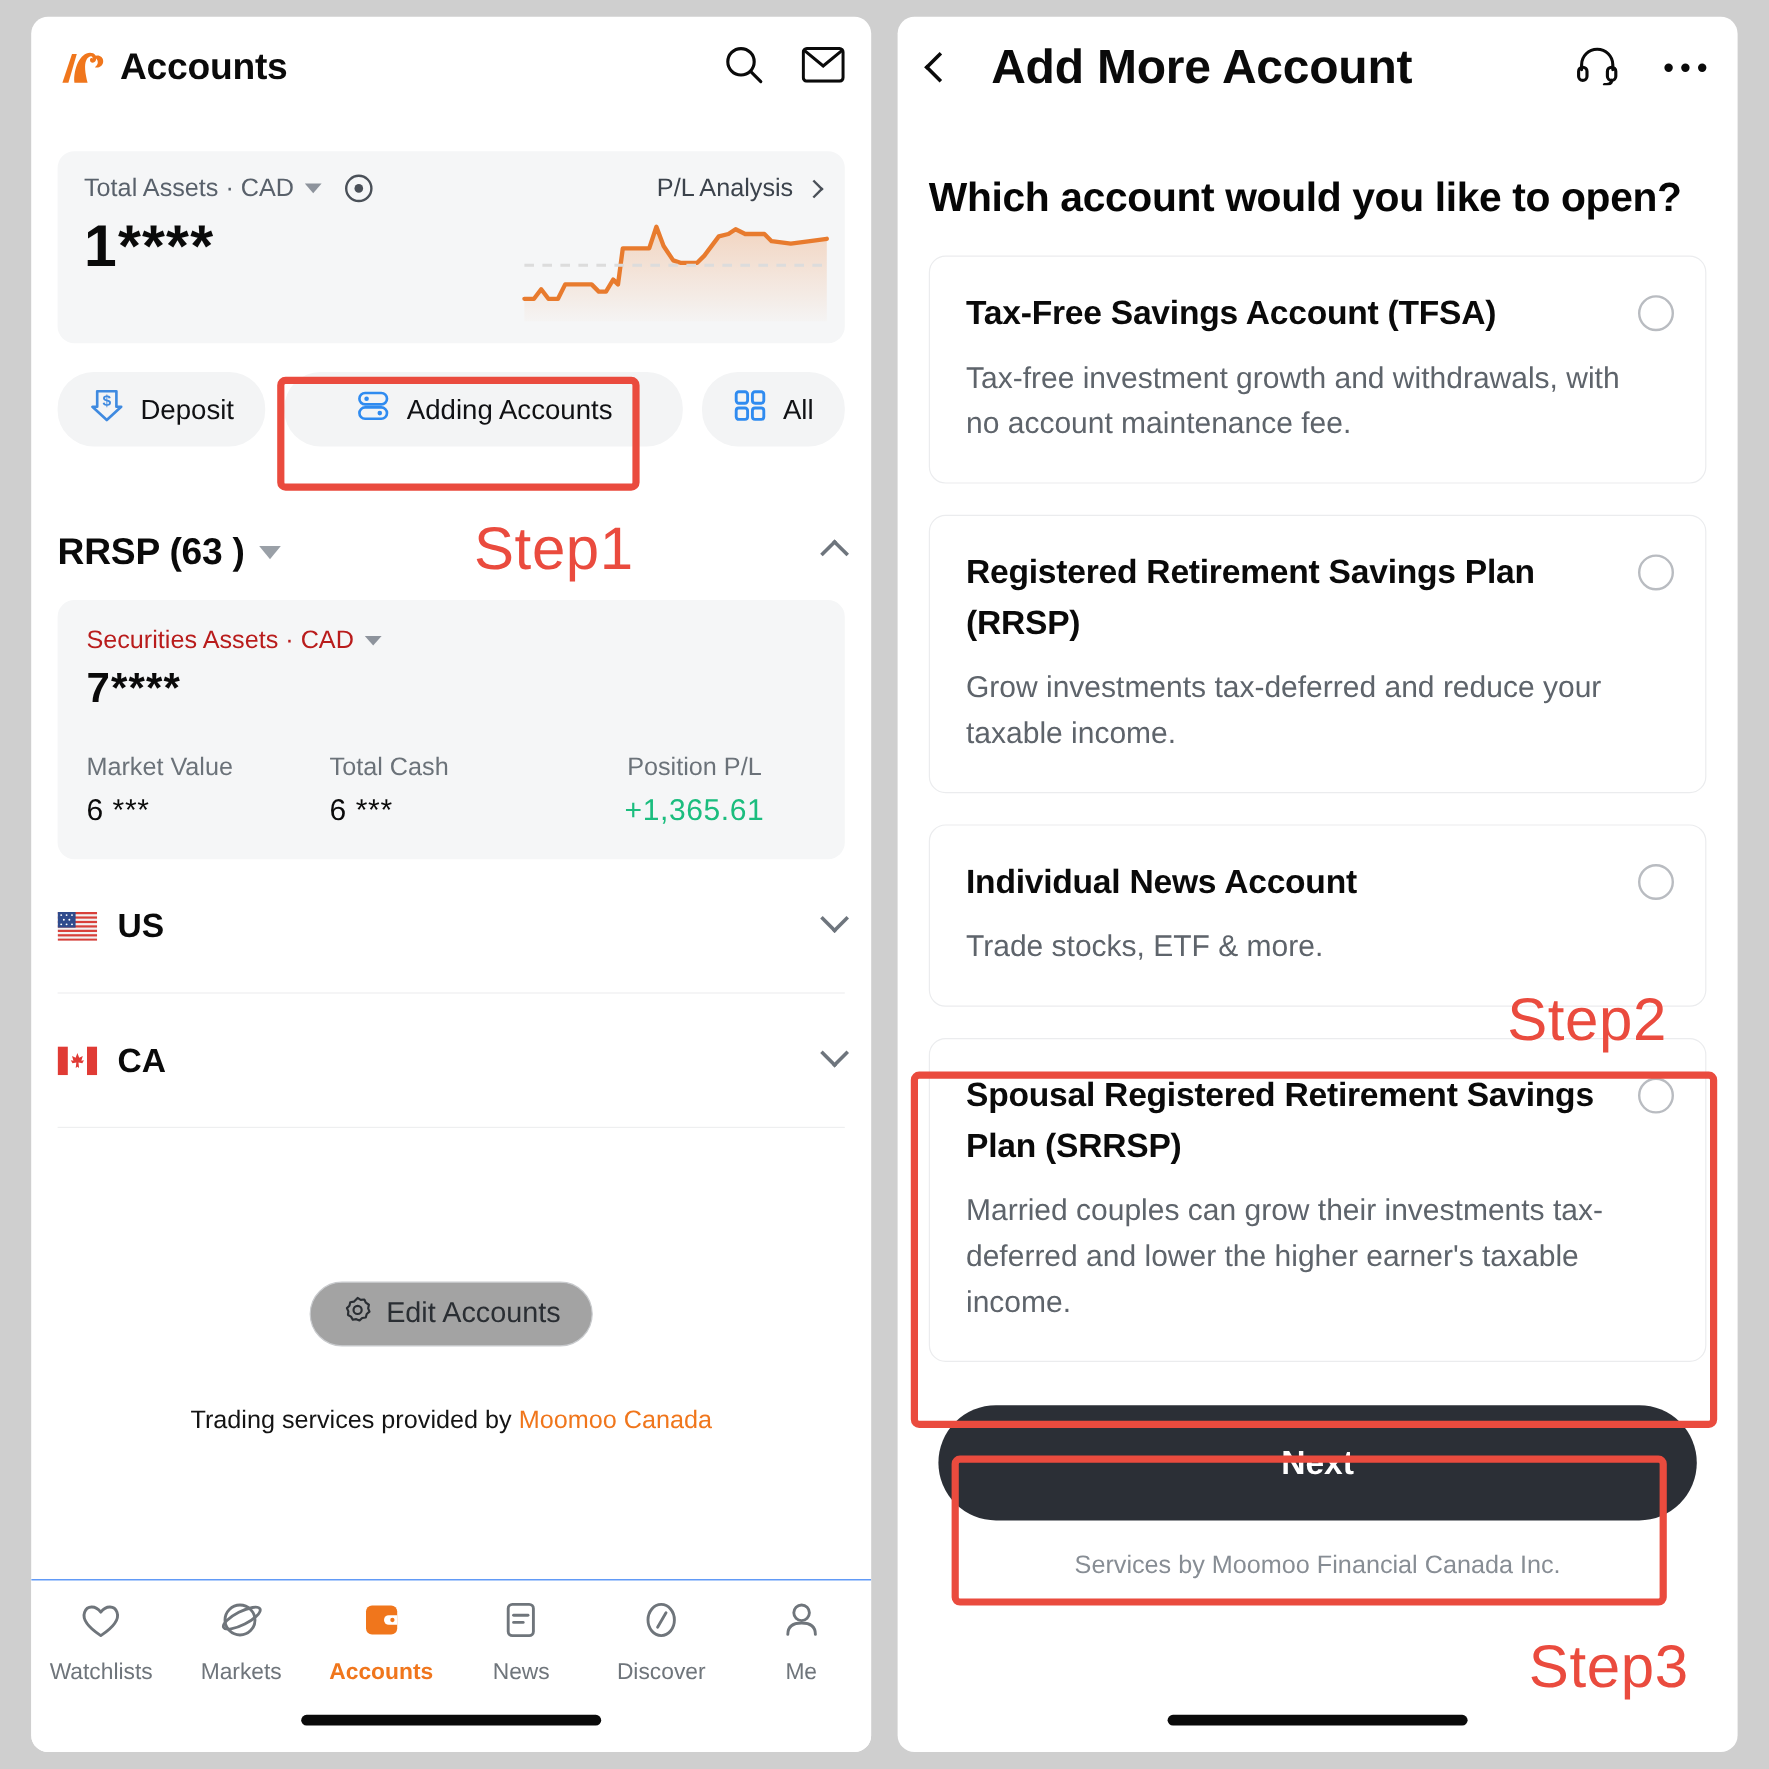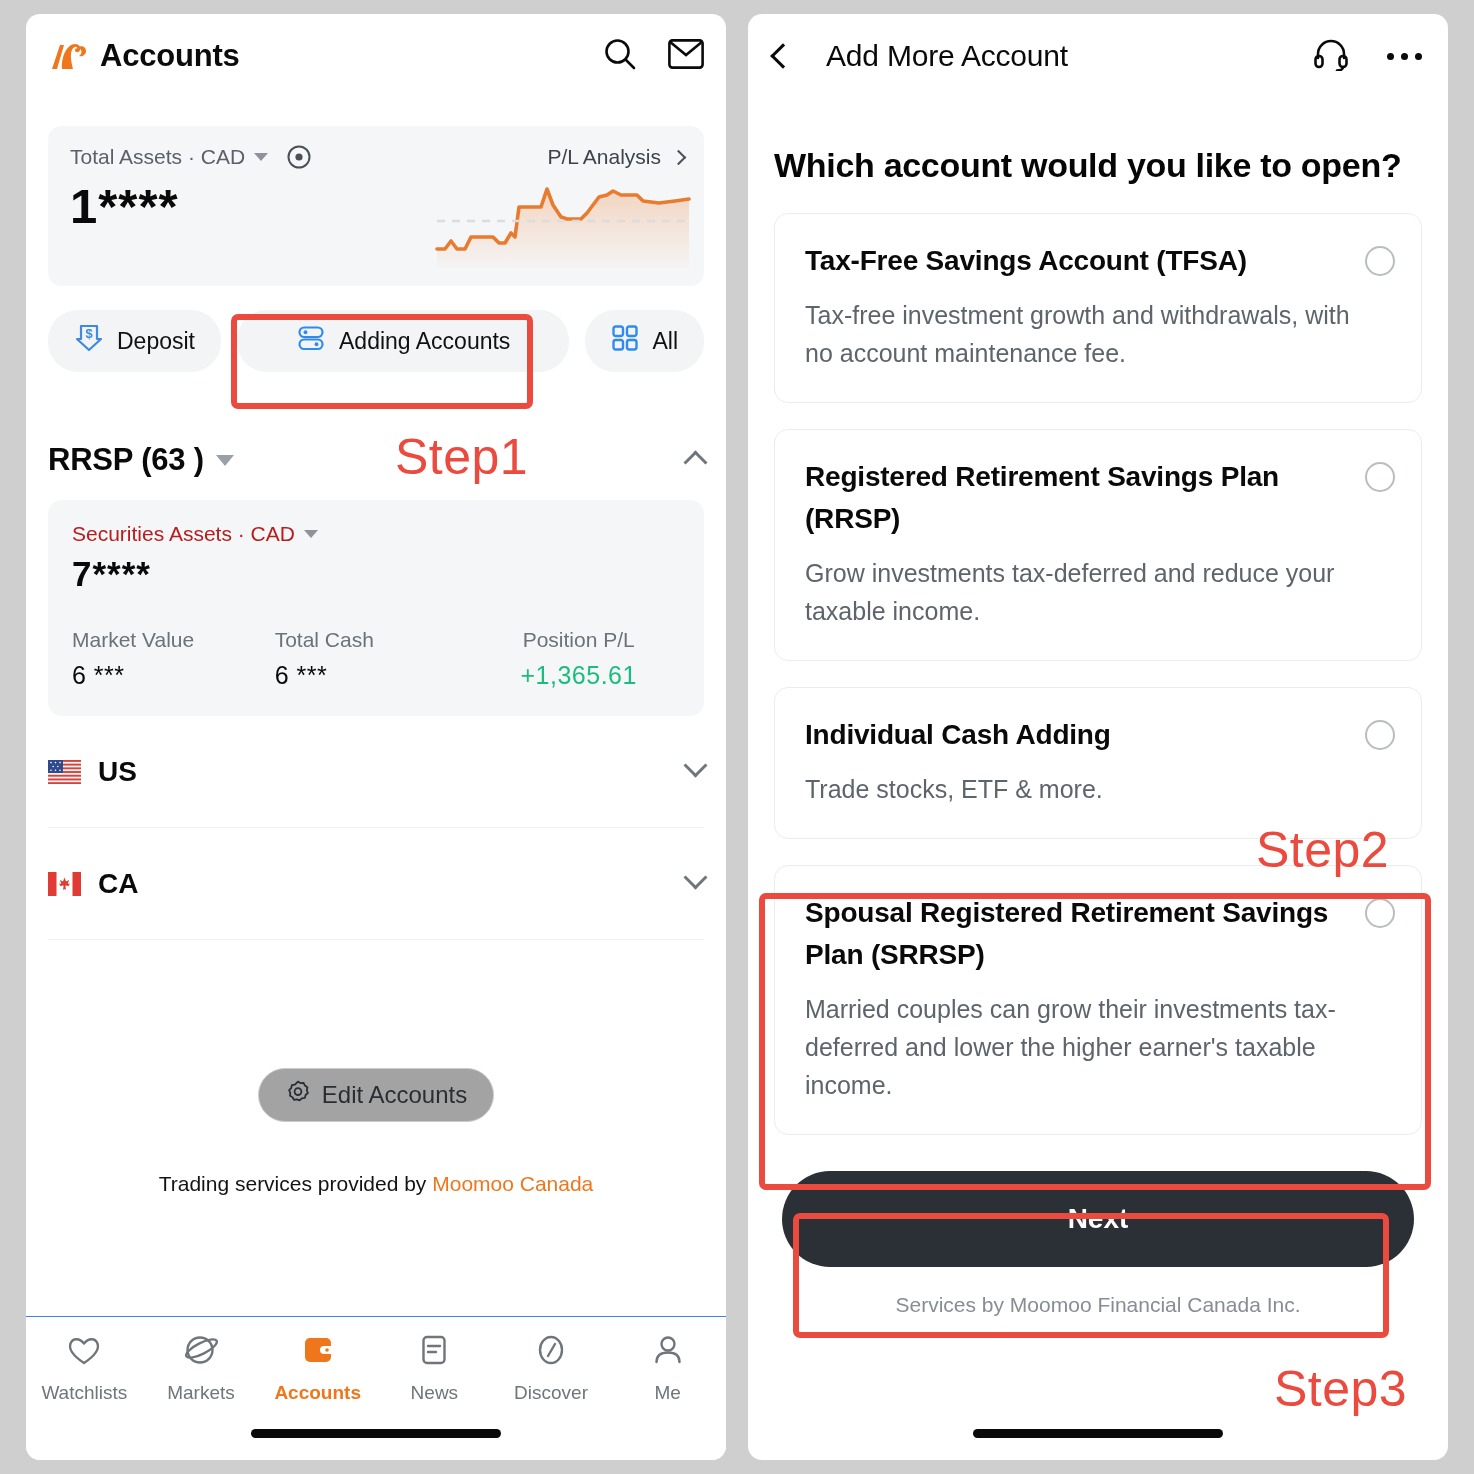--- a/index.html
+++ b/index.html
@@ -195,21 +195,21 @@
     height: 84px;
     display: flex; align-items: center;
     padding: 0 26px;
   }
   .back-chev {
     width: 18px; height: 18px;
     border-left: 3.4px solid #0a0a0a; border-bottom: 3.4px solid #0a0a0a;
     transform: rotate(45deg);
     margin-right: 34px;
   }
-  .r-title { font-size: 30px; font-weight: 400; color: #0a0a0a; letter-spacing: -0.2px; }
+  .r-title { font-size: 40px; font-weight: 700; color: #0a0a0a; letter-spacing: -0.2px; }
   .r-actions { margin-left: auto; display: flex; align-items: center; gap: 38px; }
   .dots { display:flex; gap: 7px; }
   .dots i { width: 7px; height: 7px; border-radius: 50%; background:#0a0a0a; display:block; }
 
   .r-question {
     margin: 48px 26px 0 26px;
     font-size: 34px; font-weight: 700; color: #060606;
     letter-spacing: -0.3px;
   }
 
@@ -560,21 +560,21 @@
       <div class="opt">
         <div class="opt-head">
           <span class="opt-title">Registered Retirement Savings Plan (RRSP)</span>
           <span class="radio"></span>
         </div>
         <div class="opt-desc">Grow investments tax-deferred and reduce your taxable income.</div>
       </div>
 
       <div class="opt">
         <div class="opt-head">
-          <span class="opt-title">Individual Cash Adding</span>
+          <span class="opt-title">Individual News Account</span>
           <span class="radio"></span>
         </div>
         <div class="opt-desc">Trade stocks, ETF &amp; more.</div>
       </div>
 
       <div class="opt">
         <div class="opt-head">
           <span class="opt-title">Spousal Registered Retirement Savings Plan (SRRSP)</span>
           <span class="radio"></span>
         </div>

